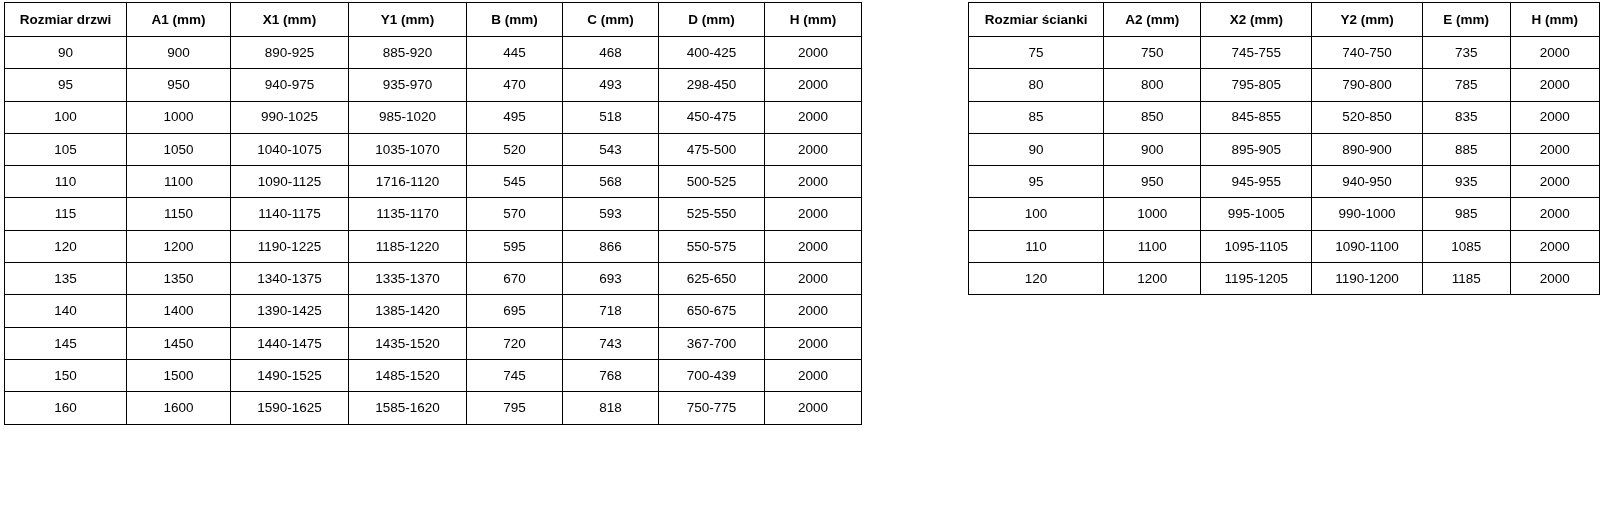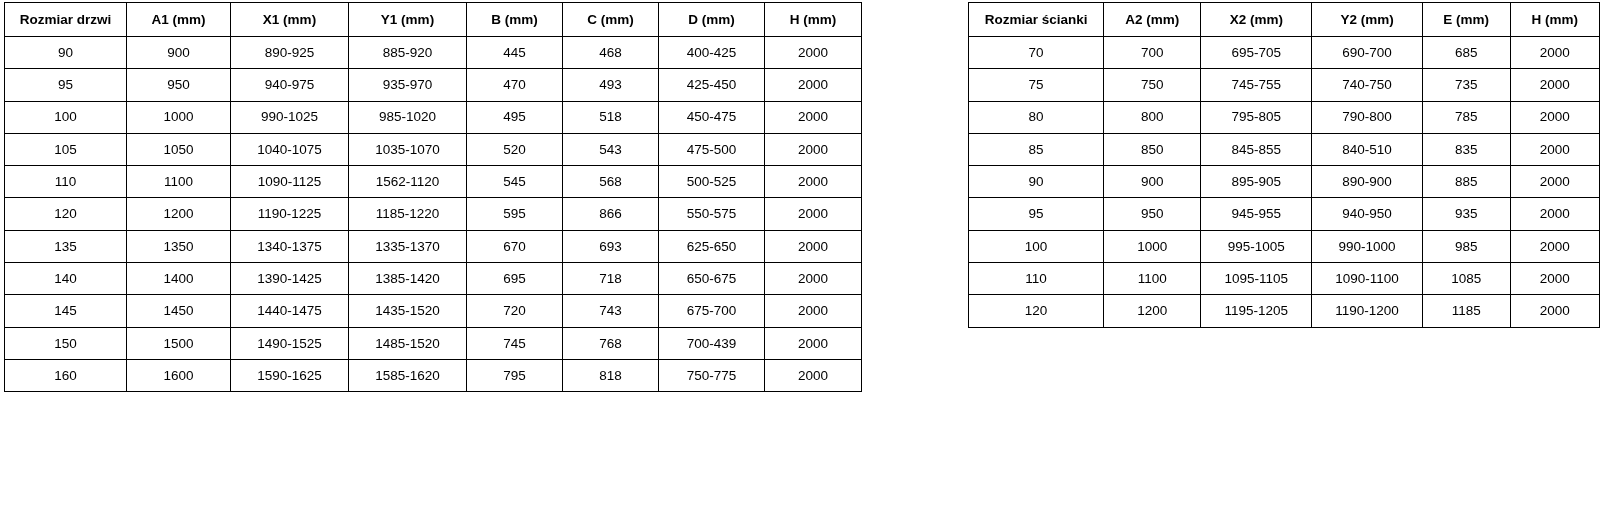--- a/index.html
+++ b/index.html
@@ -105,21 +105,21 @@
             <td>400-425</td>
             <td>2000</td>
           </tr>
           <tr>
             <td>95</td>
             <td>950</td>
             <td>940-975</td>
             <td>935-970</td>
             <td>470</td>
             <td>493</td>
-            <td>425-450</td>
+            <td>298-450</td>
             <td>2000</td>
           </tr>
           <tr>
             <td>100</td>
             <td>1000</td>
             <td>990-1025</td>
             <td>985-1020</td>
             <td>495</td>
             <td>518</td>
             <td>450-475</td>
@@ -132,24 +132,34 @@
             <td>1035-1070</td>
             <td>520</td>
             <td>543</td>
             <td>475-500</td>
             <td>2000</td>
           </tr>
           <tr>
             <td>110</td>
             <td>1100</td>
             <td>1090-1125</td>
-            <td>1562-1120</td>
+            <td>1716-1120</td>
             <td>545</td>
             <td>568</td>
             <td>500-525</td>
+            <td>2000</td>
+          </tr>
+          <tr>
+            <td>115</td>
+            <td>1150</td>
+            <td>1140-1175</td>
+            <td>1135-1170</td>
+            <td>570</td>
+            <td>593</td>
+            <td>525-550</td>
             <td>2000</td>
           </tr>
           <tr>
             <td>120</td>
             <td>1200</td>
             <td>1190-1225</td>
             <td>1185-1220</td>
             <td>595</td>
             <td>866</td>
             <td>550-575</td>
@@ -175,21 +185,21 @@
             <td>650-675</td>
             <td>2000</td>
           </tr>
           <tr>
             <td>145</td>
             <td>1450</td>
             <td>1440-1475</td>
             <td>1435-1520</td>
             <td>720</td>
             <td>743</td>
-            <td>675-700</td>
+            <td>367-700</td>
             <td>2000</td>
           </tr>
           <tr>
             <td>150</td>
             <td>1500</td>
             <td>1490-1525</td>
             <td>1485-1520</td>
             <td>745</td>
             <td>768</td>
             <td>700-439</td>
@@ -224,48 +234,40 @@
             <th>Rozmiar ścianki</th>
             <th>A2 (mm)</th>
             <th>X2 (mm)</th>
             <th>Y2 (mm)</th>
             <th>E (mm)</th>
             <th>H (mm)</th>
           </tr>
       </thead>
       <tbody id="walls-body">
           <tr>
-            <td>70</td>
-            <td>700</td>
-            <td>695-705</td>
-            <td>690-700</td>
-            <td>685</td>
-            <td>2000</td>
-          </tr>
-          <tr>
             <td>75</td>
             <td>750</td>
             <td>745-755</td>
             <td>740-750</td>
             <td>735</td>
             <td>2000</td>
           </tr>
           <tr>
             <td>80</td>
             <td>800</td>
             <td>795-805</td>
             <td>790-800</td>
             <td>785</td>
             <td>2000</td>
           </tr>
           <tr>
             <td>85</td>
             <td>850</td>
             <td>845-855</td>
-            <td>840-510</td>
+            <td>520-850</td>
             <td>835</td>
             <td>2000</td>
           </tr>
           <tr>
             <td>90</td>
             <td>900</td>
             <td>895-905</td>
             <td>890-900</td>
             <td>885</td>
             <td>2000</td>

